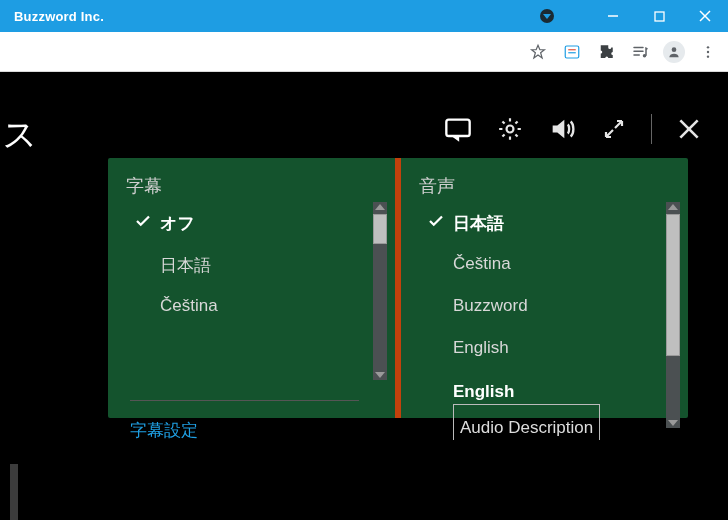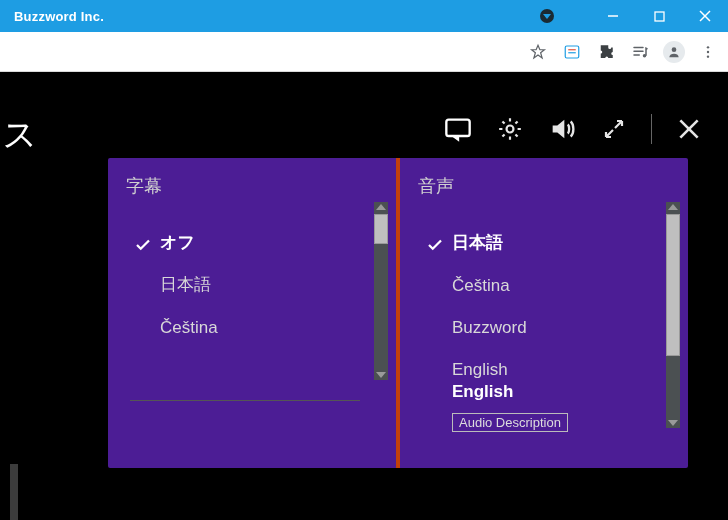--- a/index.html
+++ b/index.html
@@ -25,30 +25,30 @@
   .content { position: relative; width: 100%; height: calc(520px - 72px); background: #000; }
   .bigtitle { position: absolute; left: -180px; top: 40px; color: #fff; font-size: 34px; font-weight: 400; letter-spacing: 2px; white-space: nowrap; }
 
   
   .controls { position: absolute; right: 24px; top: 42px; display: flex; align-items: center; gap: 22px; }
   .controls .ci { width: 30px; height: 30px; display: flex; align-items: center; justify-content: center; cursor: pointer; }
   .controls .divider { width: 1px; height: 30px; background: #666; }
   .controls svg { stroke: #e5e5e5; fill: none; stroke-width: 2; }
 
   
-  .popup { position: absolute; top: 86px; left: 108px; width: 580px; height: 310px; background: #4c1d95; display: flex; border-radius: 2px; }
+  .popup { position: absolute; top: 86px; left: 108px; width: 580px; height: 260px; background: #14532d; display: flex; border-radius: 2px; }
   .col { flex: 1; position: relative; padding: 16px 6px 14px 18px; }
-  .col + .col { border-left: 4px solid #c2410c; }
+  .col + .col { border-left: 6px solid #c2410c; }
   .col-title { color: #d0d0d0; font-size: 18px; margin-bottom: 14px; }
   .list { position: relative; height: 180px; overflow: hidden; }
-  .opt { display: flex; align-items: flex-end; height: 42px; color: #d8d8d8; font-size: 17px; cursor: pointer; }
+  .opt { display: flex; align-items: flex-start; height: 42px; color: #d8d8d8; font-size: 17px; cursor: pointer; }
   .opt .chk { width: 34px; display: flex; align-items: center; justify-content: center; }
   .opt.selected { color: #fff; font-weight: 700; }
   .opt .lbl { flex: 1; }
-  .opt .badge { border: 1px solid #bbb; color: #ddd; font-size: 13px; font-weight: 400; padding: 1px 6px; margin-top: 11px; }
+  .opt .badge { border: 1px solid #bbb; color: #ddd; font-size: 17px; font-weight: 400; padding: 13px 6px; margin-top: 2px; }
   .opt.stack { flex-direction: column; align-items: flex-start; padding-left: 34px; height: auto; padding-top: 2px; }
   .opt.stack .lbl { font-weight: 700; color: #fff; }
   .footer-link { color: #1fa0e4; font-size: 17px; margin-top: 18px; margin-left: 4px; cursor: pointer; }
   .hr { height: 1px; background: #555; margin: 8px 30px 0 4px; }
 
   
   .sb { position: absolute; right: 8px; top: 44px; width: 14px; height: 178px; background: #4b5052; }
   .sb .thumb { position: absolute; left: 0; width: 14px; background: #bfbfbf; border: 1px solid #9a9a9a; }
   .sb .arrow { position: absolute; left: 2px; width: 10px; height: 10px; }
   .sb .arrow.up { top: 2px; border-left: 5px solid transparent; border-right: 5px solid transparent; border-bottom: 6px solid #9a9a9a; width:0;height:0;}
@@ -183,20 +183,21 @@
           <span class="chk"></span>
             <span class="lbl">Čeština</span>
         </div>
       </div>
       <div class="sb">
         <div class="arrow up"></div>
         <div class="thumb" style="top:12px;height:30px;"></div>
         <div class="arrow down"></div>
       </div>
       <div class="hr"></div>
+      <div class="footer-link">字幕設定</div>
     </div>
 
     <div class="col">
       <div class="col-title">音声</div>
       <div class="list" style="height:228px">
         <div class="opt selected">
           <span class="chk">
               <svg width="18" height="18" viewBox="0 0 24 24">
                 <path d="M4 12l5 5L20 6" fill="none" stroke="#fff" stroke-width="3"></path>
               </svg>

